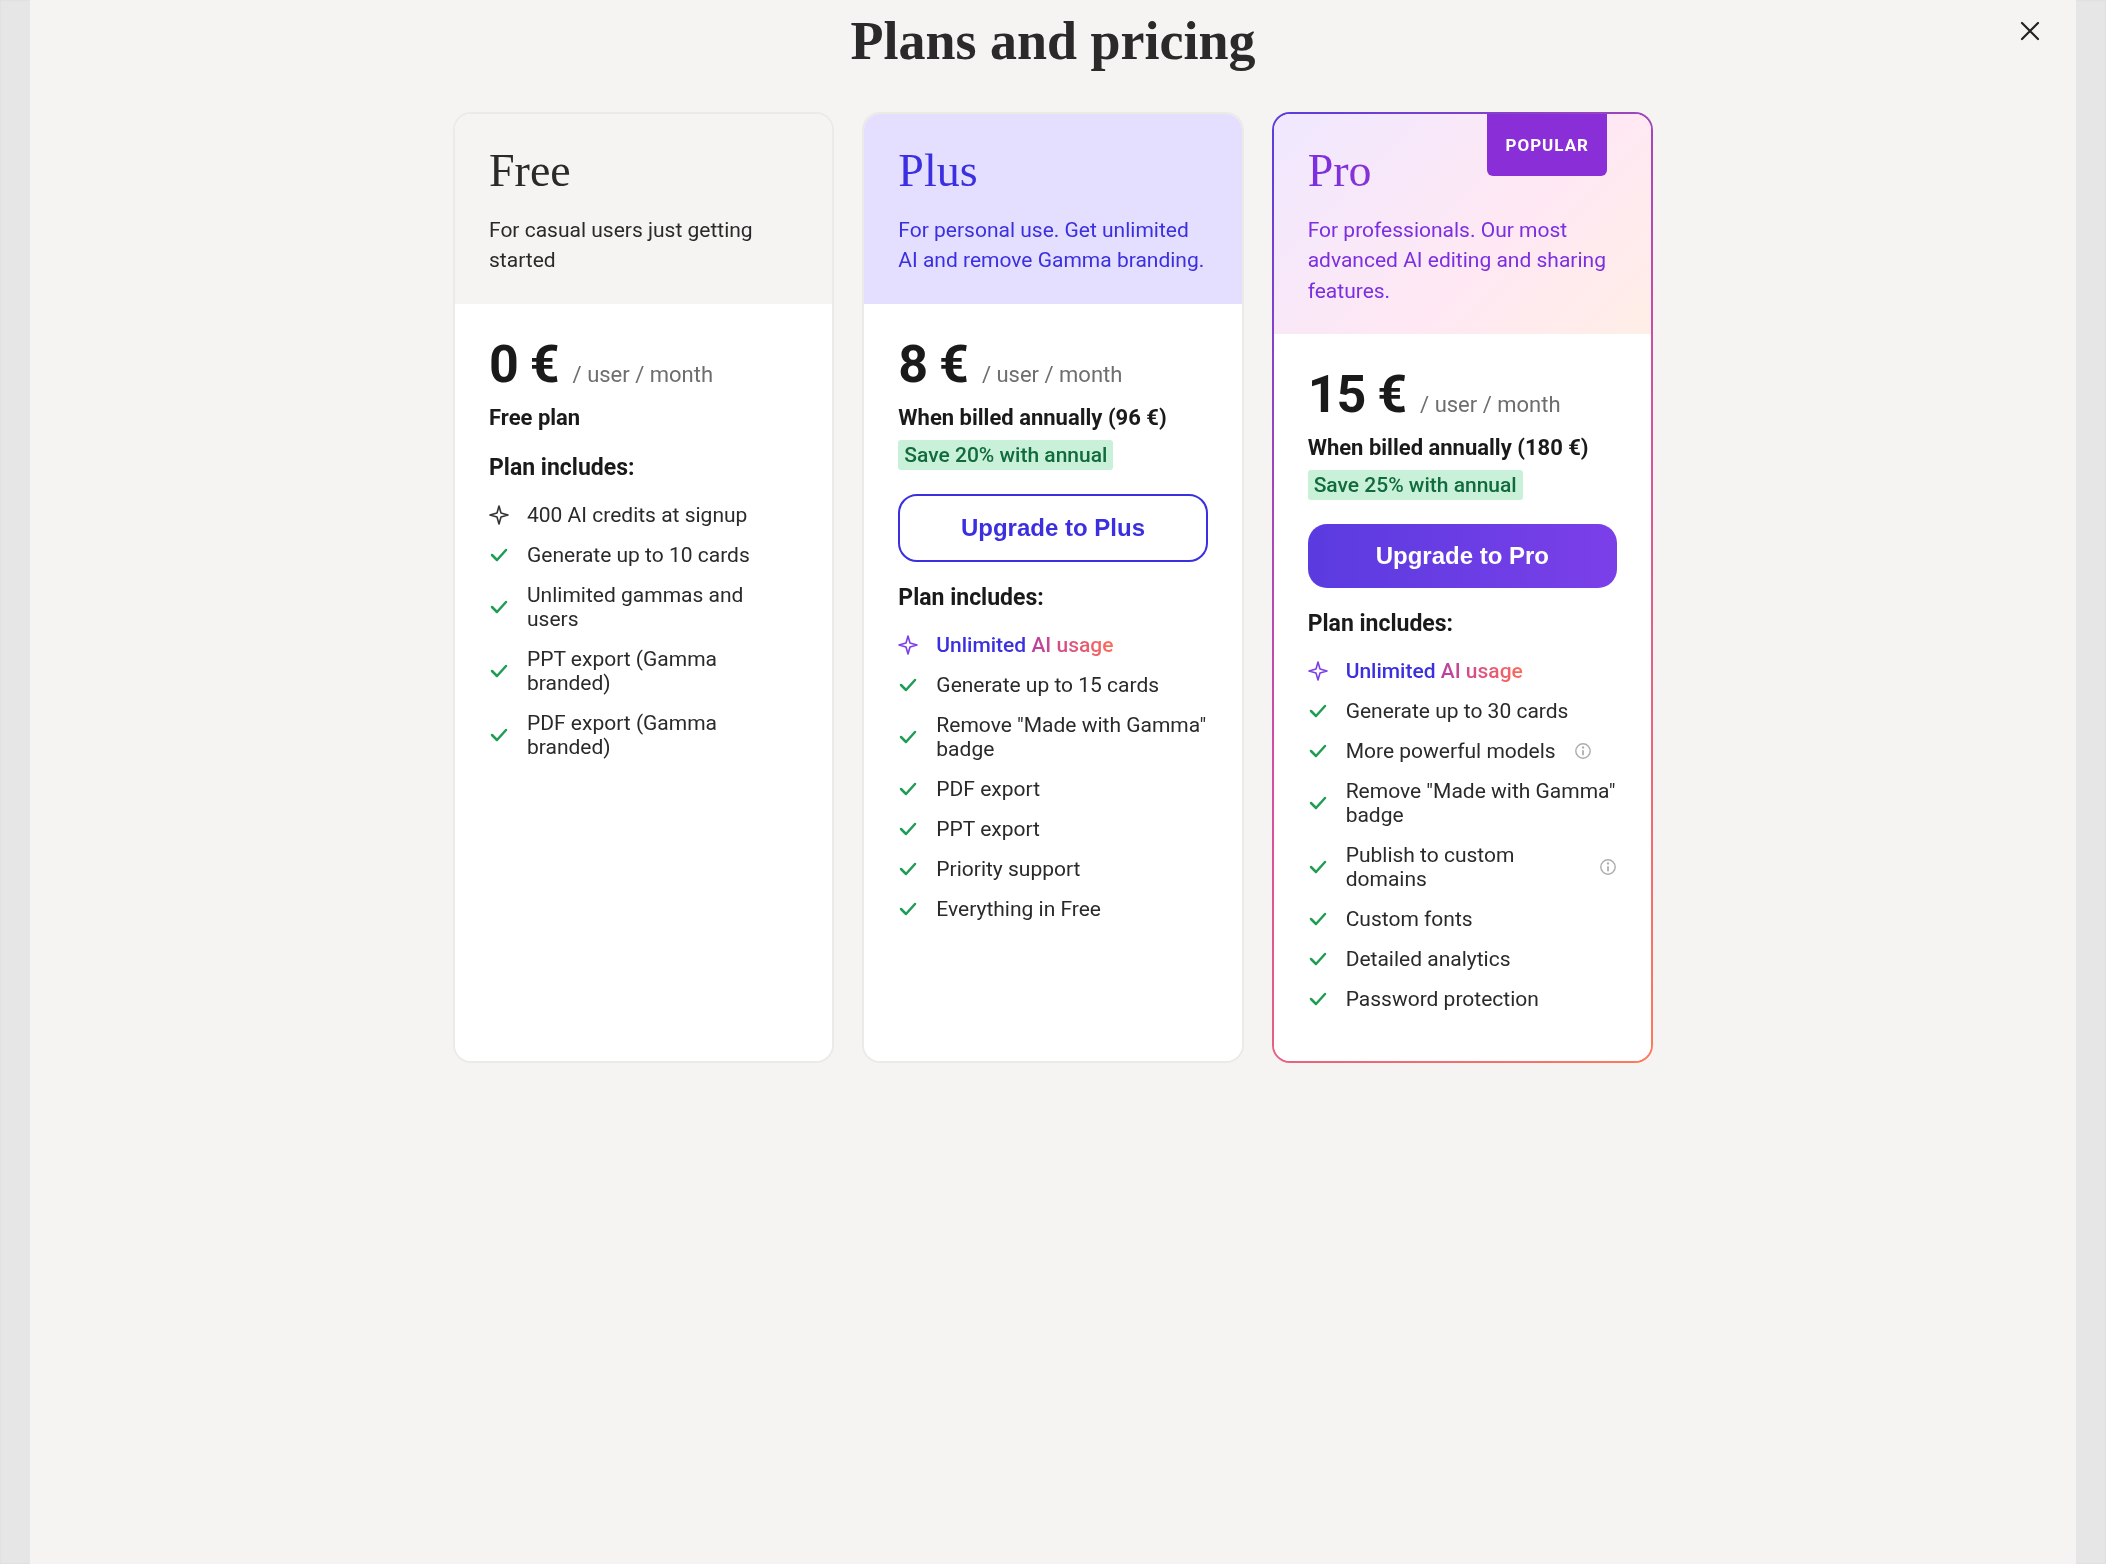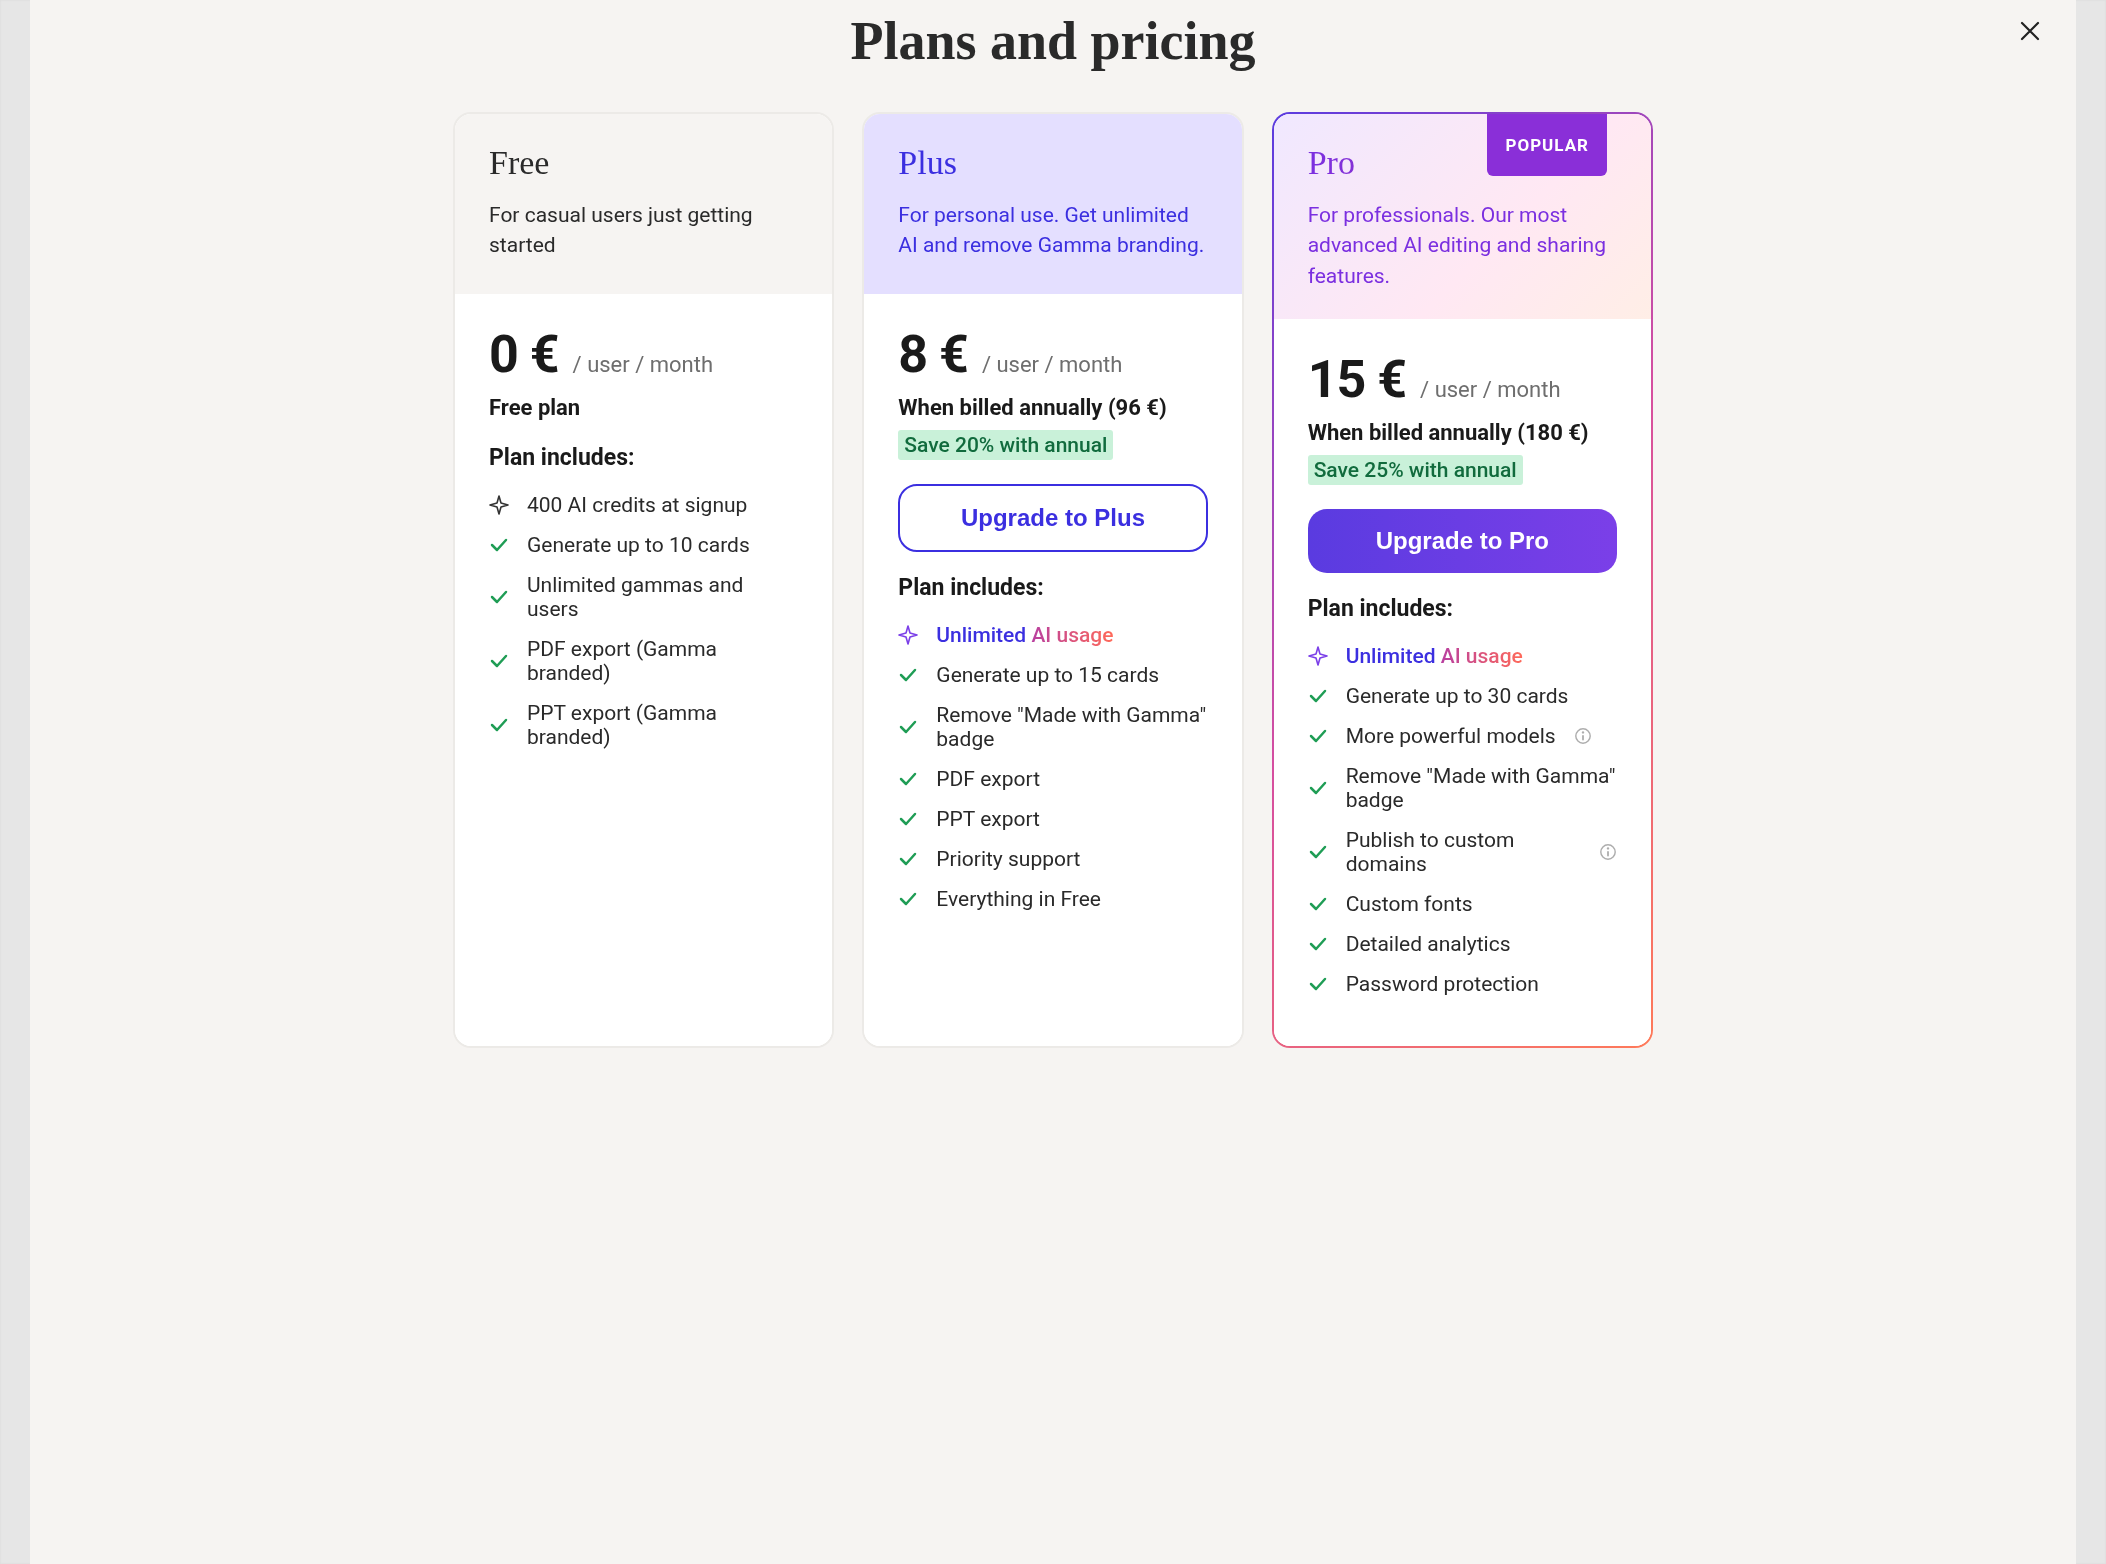--- a/index.html
+++ b/index.html
@@ -91,21 +91,21 @@
   }
   .card.pro .card-head {
     background: linear-gradient(135deg,#f0e8ff 0%, #ffe8f3 60%, #ffeee6 100%);
   }
   .card-head {
     padding: 30px 34px 28px 34px;
     min-height: 180px;
   }
   .plan-name {
     font-family: Georgia, "Times New Roman", serif;
-    font-size: 34px;
+    font-size: 46px;
     font-weight: 500;
     margin-bottom: 18px;
     color: #2a2a2a;
   }
   .card.plus .plan-name { color: #3b2fe0; }
   .card.pro .plan-name {
     background: linear-gradient(90deg,#7b2fe0,#b83fa0);
     -webkit-background-clip: text;
     background-clip: text;
     color: transparent;
@@ -278,29 +278,29 @@
                 </svg>
               </span>
               <span>Unlimited gammas and users</span>
             </li>
             <li>
               <span class="icon-check">
                 <svg width="20" height="20" viewBox="0 0 20 20">
                   <path d="M3 10 L8 15 L17 5" stroke="#1f9d55" stroke-width="2.5" fill="none" stroke-linecap="round" stroke-linejoin="round"></path>
                 </svg>
               </span>
+              <span>PPT export (Gamma branded)</span>
+            </li>
+            <li>
+              <span class="icon-check">
+                <svg width="20" height="20" viewBox="0 0 20 20">
+                  <path d="M3 10 L8 15 L17 5" stroke="#1f9d55" stroke-width="2.5" fill="none" stroke-linecap="round" stroke-linejoin="round"></path>
+                </svg>
+              </span>
               <span>PDF export (Gamma branded)</span>
-            </li>
-            <li>
-              <span class="icon-check">
-                <svg width="20" height="20" viewBox="0 0 20 20">
-                  <path d="M3 10 L8 15 L17 5" stroke="#1f9d55" stroke-width="2.5" fill="none" stroke-linecap="round" stroke-linejoin="round"></path>
-                </svg>
-              </span>
-              <span>PPT export (Gamma branded)</span>
             </li>
           </ul>
       </div>
     </div>
 
     <div class="card plus">
       <div class="card-head">
         <div class="plan-name">Plus</div>
         <div class="plan-desc">For personal use. Get unlimited AI and remove Gamma branding.</div>
       </div>

